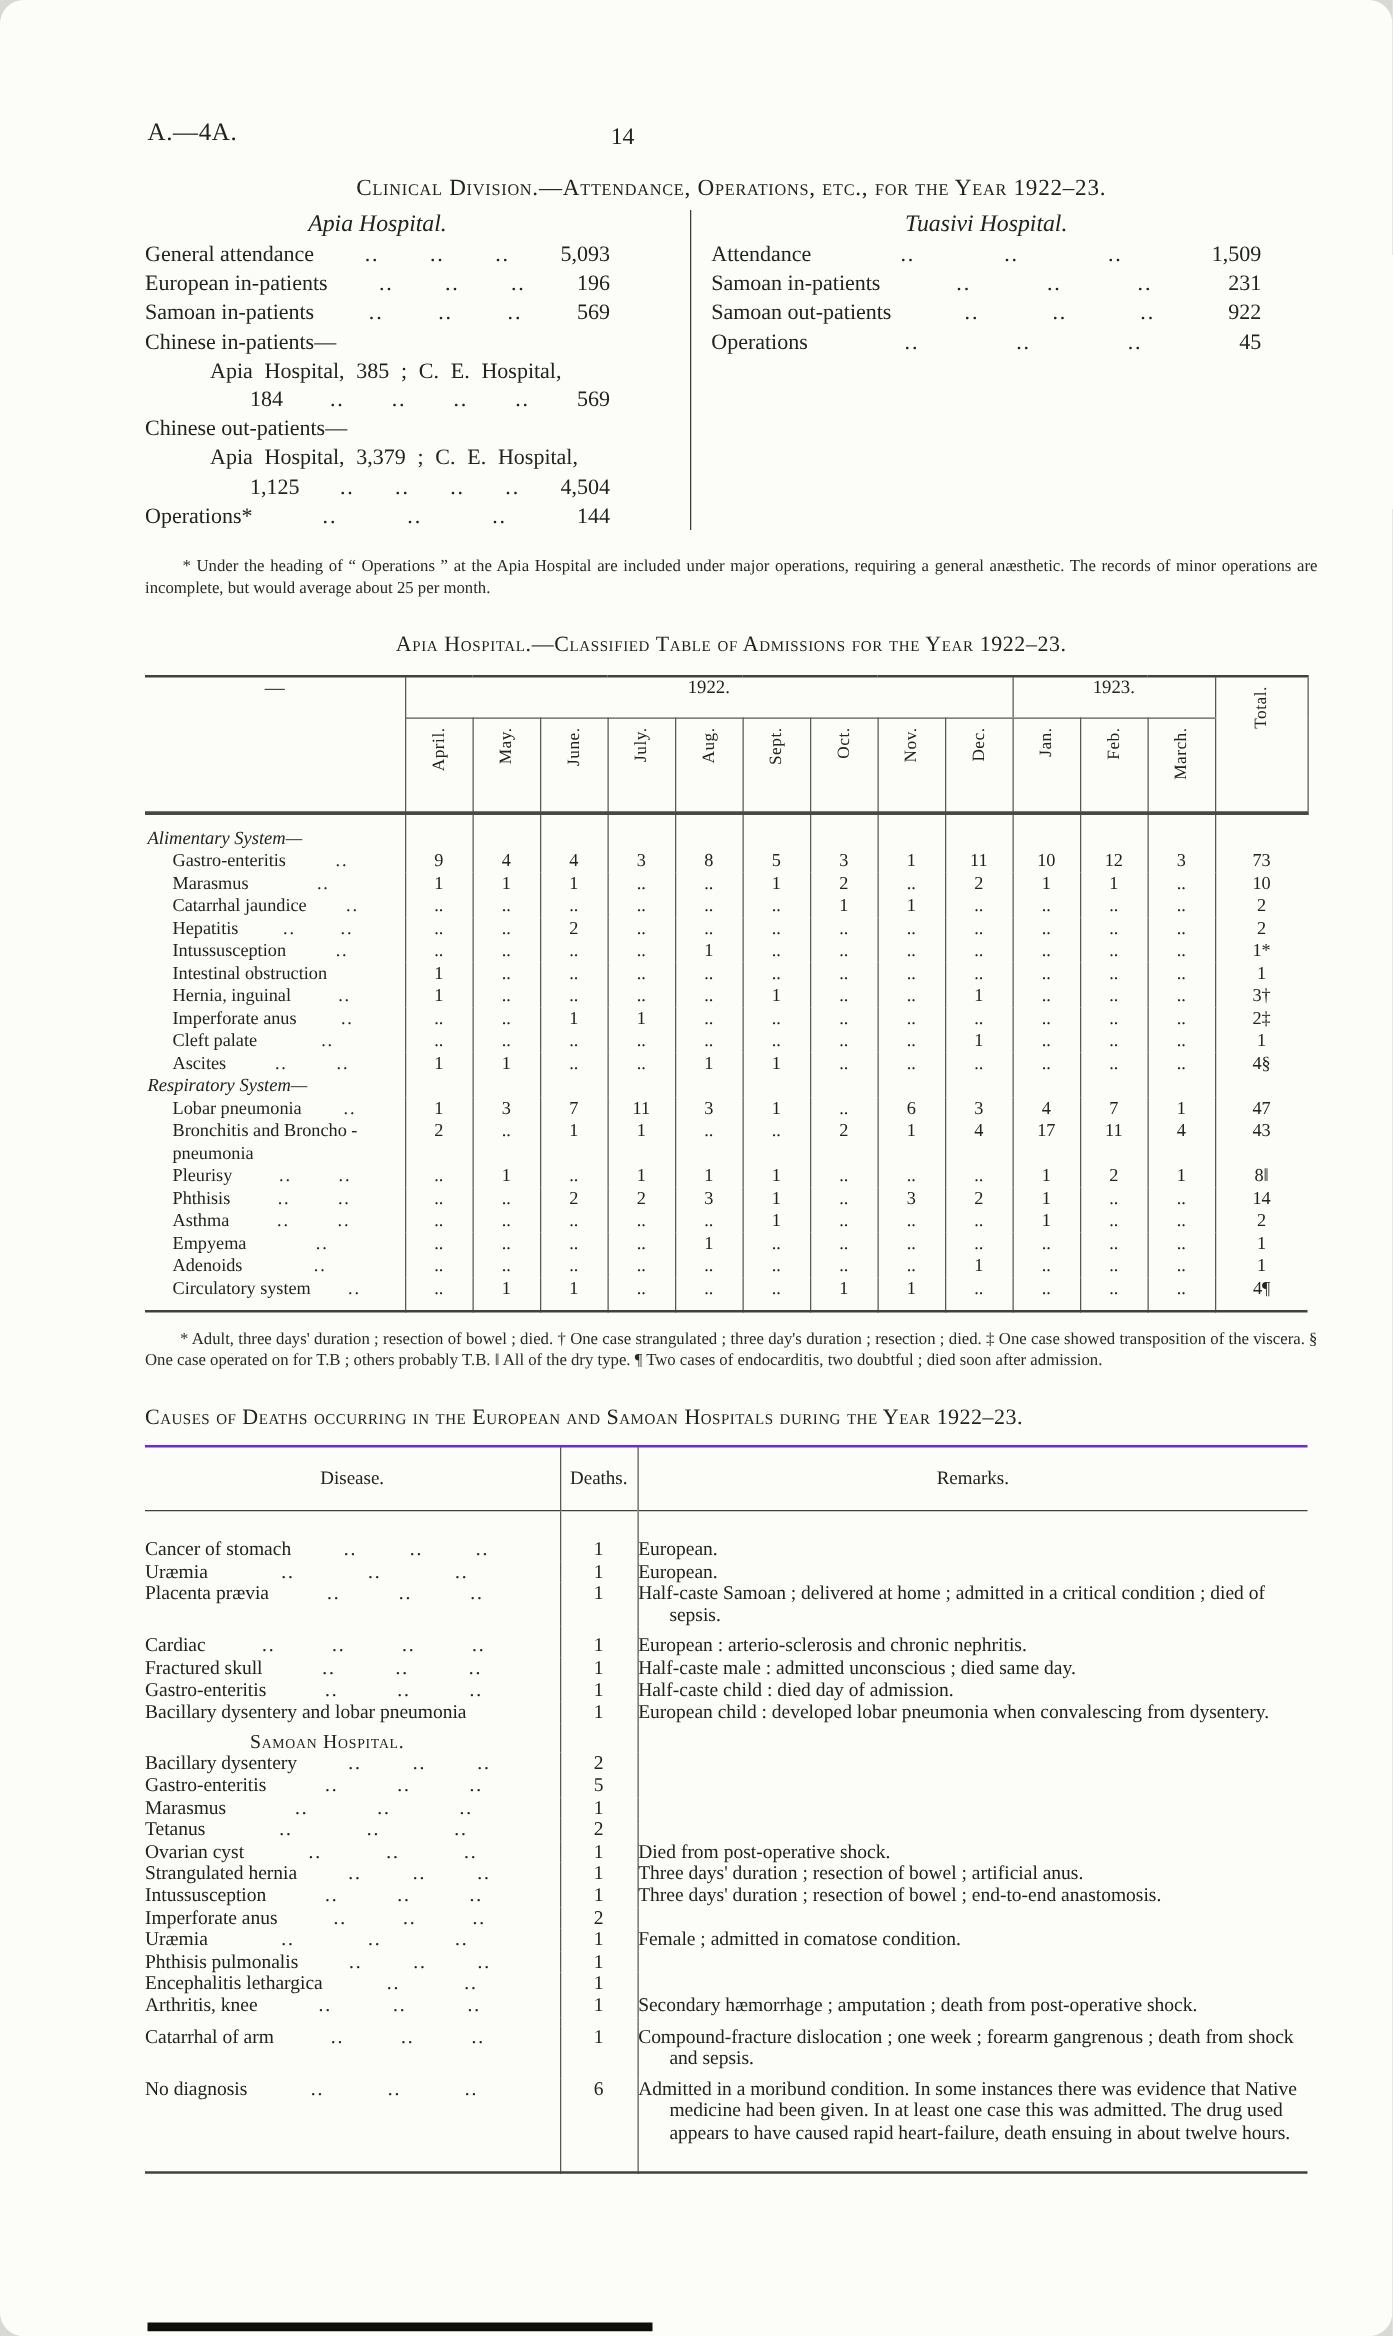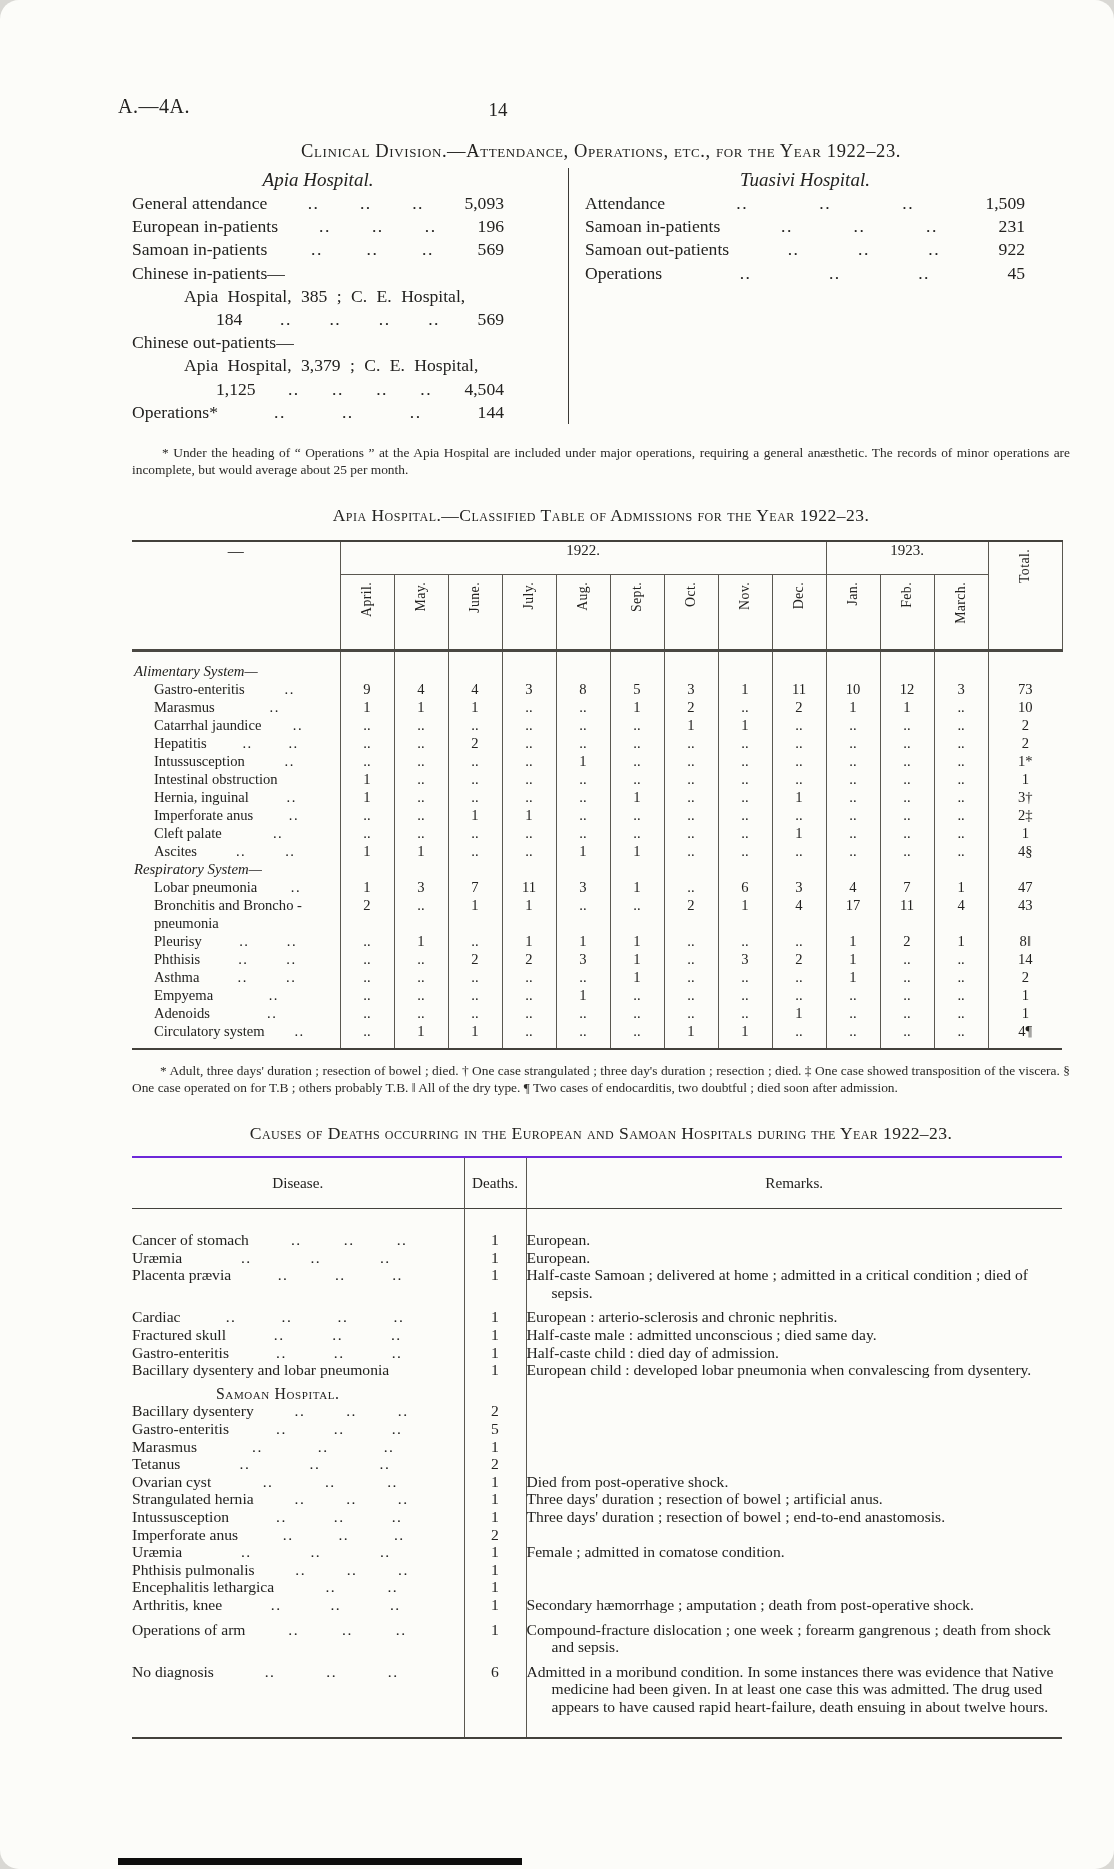--- a/index.html
+++ b/index.html
@@ -5,21 +5,21 @@
   html,body { margin:0; padding:0; background:#d9d8d4; }
   .page {
     position:relative; width:1114px; height:1869px;
     background:#fcfcf9; color:#232220; overflow:hidden;
     font-family:"Liberation Serif","DejaVu Serif",serif;
     border-radius:19px;
   }
   .smallcaps { font-variant:small-caps; }
   .docref { position:absolute; left:118px; top:95px; font-size:20px; letter-spacing:.5px; }
   .pagenum { position:absolute; left:468px; top:99px; width:60px; text-align:center; font-size:19px; }
-  .content { position:absolute; left:132px; top:0; width:938px; }
+  .content { position:absolute; left:116px; top:0; width:938px; }
 
   
   .t1 { margin:141px 0 0; font-weight:400; font-size:18.5px; text-align:center; letter-spacing:.6px; }
   .cols { display:flex; margin-top:6px; align-items:stretch; }
   .col-left { width:372px; }
   .vdivider { border-left:1.3px solid #3c3a36; margin-left:64px; }
   .col-right { margin-left:16px; width:440px; }
   .hosph { text-align:center; font-style:italic; font-size:19px; line-height:24px; }
   .srow { display:flex; line-height:23.2px; font-size:17.6px; }
   .srow .slbl { white-space:nowrap; }
@@ -45,21 +45,21 @@
   table.atable tbody td { font-size:14.6px; line-height:18px; }
   table.atable tbody tr.firstrow td { padding-top:10px; }
   table.atable tbody tr.lastrow td { padding-bottom:8px; }
   .num { text-align:center; }
   .stubflex { display:flex; padding:0 5px 0 22px; }
   .stubflex .albl { min-width:0; }
   .asec { font-style:italic; padding-left:2px; font-size:14.8px; }
   .fn2 { text-indent:28px; margin-top:13px; }
 
   
-  .t3 { margin:27px 0 0; font-weight:400; font-size:17.6px; text-align:center; letter-spacing:.4px; }
+  .t3 { margin:27px 0 0; font-weight:400; font-size:17.6px; text-align:left; letter-spacing:.4px; }
   table.dtable { margin-top:12px; width:930px; border-collapse:collapse; table-layout:fixed;
     border-top:2px solid #6d28d9; border-bottom:2px solid #43413c; }
   table.dtable thead { border-bottom:1.5px solid #43413c; }
   table.dtable th { font-weight:400; font-size:15.2px; height:48px; vertical-align:middle; text-align:center; }
   .dmid { border-left:1px solid #5a5750; border-right:1px solid #5a5750; }
   table.dtable tbody td { padding:0; font-size:15.6px; line-height:17.6px; vertical-align:top; }
   table.dtable tbody tr.firstd td { padding-top:22px; }
   table.dtable tbody tr.lastd td { padding-bottom:22px; }
   tr.gaprow td { height:7px; }
   .dcell { display:flex; padding-right:14px; }
@@ -1008,21 +1008,21 @@
             </td>
           </tr>
           <tr class="gaprow">
             <td></td>
             <td class="dmid"></td>
             <td></td>
           </tr>
           <tr>
             <td>
               <div class="dcell">
-                <span>Operations of arm</span>
+                <span>Catarrhal of arm</span>
                 <span class="leaders">
                   <span class="dots">..</span>
                   <span class="dots">..</span>
                   <span class="dots">..</span>
                 </span>
               </div>
             </td>
             <td class="dmid dnum">1</td>
             <td class="remcell">
               <div class="rem">Compound-fracture dislocation ;  one week ;  forearm gangrenous ;  death from shock and sepsis.</div>

